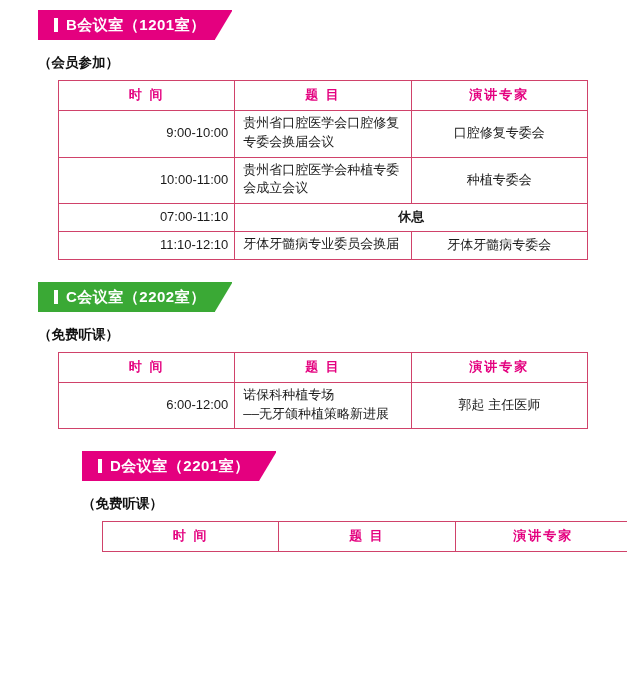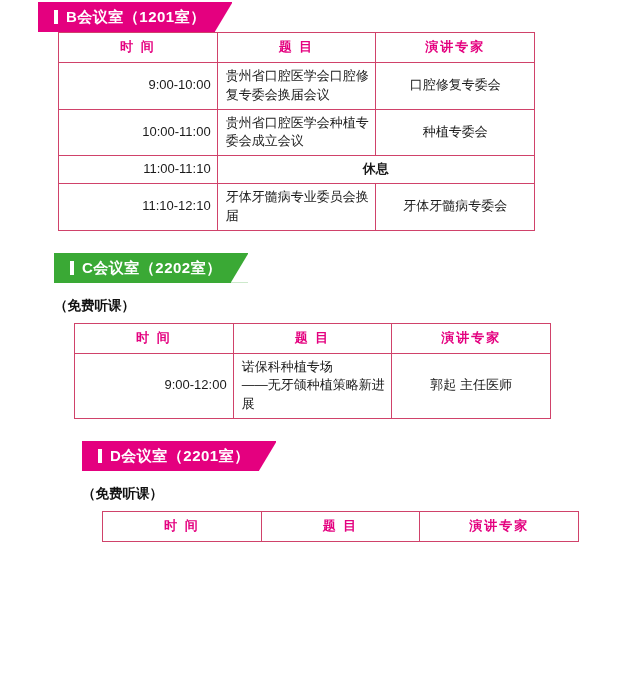--- a/index.html
+++ b/index.html
@@ -64,21 +64,21 @@
     font-size: 13.5px;
     font-weight: bold;
     color: #111111;
     margin: 14px 0 8px 38px;
   }
 
   
   table.sched {
     border-collapse: collapse;
     margin-left: 58px;
-    width: 477px;
+    width: 530px;
     table-layout: fixed;
   }
   table.sched th, table.sched td {
     border: 1px solid #d0426a;
     padding: 4px 6px;
     font-size: 13px;
     line-height: 1.45;
     vertical-align: middle;
   }
   table.sched th {
@@ -89,67 +89,69 @@
     padding: 5px 6px;
   }
   table.sched td.time {
     text-align: right;
     width: 96px;
     white-space: nowrap;
   }
   table.sched td.topic {
     text-align: left;
     padding-left: 8px;
+    font-family: Liberation Mono, monospace;
   }
   table.sched td.speaker {
     text-align: center;
     width: 170px;
   }
   table.sched td.rest {
     text-align: center;
     font-weight: bold;
   }
 
   .section {
     margin-top: 0;
   }
-  .sec-b { padding-top: 2px; }
-  .sec-c { padding-top: 22px; margin-left: 16px; }
+  .sec-b { padding-top: 10px; }
+  .sec-c { padding-top: 22px; }
   .sec-d { padding-top: 22px; margin-left: 44px; }
 </style>
 </head>
 <body>
 
 <div class="page">
 
   <div class="section sec-b">
     <div class="banner pink">
       <span class="bar"></span><span>B会议室（1201室）</span>
     </div>
+    <div class="note">（会员参加）</div>
     <table class="sched">
       <thead>
         <tr>
           <th>时 间</th>
           <th>题          目</th>
           <th>演讲专家</th>
         </tr>
       </thead>
       <tbody>
         <tr>
           <td class="time">9:00-10:00</td>
           <td class="topic">贵州省口腔医学会口腔修复专委会换届会议</td>
           <td class="speaker">口腔修复专委会</td>
         </tr>
         <tr>
           <td class="time">10:00-11:00</td>
           <td class="topic">贵州省口腔医学会种植专委会成立会议</td>
           <td class="speaker">种植专委会</td>
         </tr>
         <tr>
-          <td class="time">11:00-11:10</td>
+          <td class="time">07:00-11:10</td>
           <td class="rest" colspan="2">休息</td>
         </tr>
         <tr>
           <td class="time">11:10-12:10</td>
           <td class="topic">牙体牙髓病专业委员会换届</td>
           <td class="speaker">牙体牙髓病专委会</td>
         </tr>
       </tbody>
     </table>
   </div>
@@ -162,21 +164,21 @@
     <table class="sched">
       <thead>
         <tr>
           <th>时 间</th>
           <th>题          目</th>
           <th>演讲专家</th>
         </tr>
       </thead>
       <tbody>
         <tr>
-          <td class="time">9:00-12:00</td>
+          <td class="time">6:00-12:00</td>
           <td class="topic" style="white-space: pre-line;">诺保科种植专场
 ——无牙颌种植策略新进展</td>
           <td class="speaker">郭起  主任医师</td>
         </tr>
       </tbody>
     </table>
   </div>
 
   <div class="section sec-d">
     <div class="banner pink">

